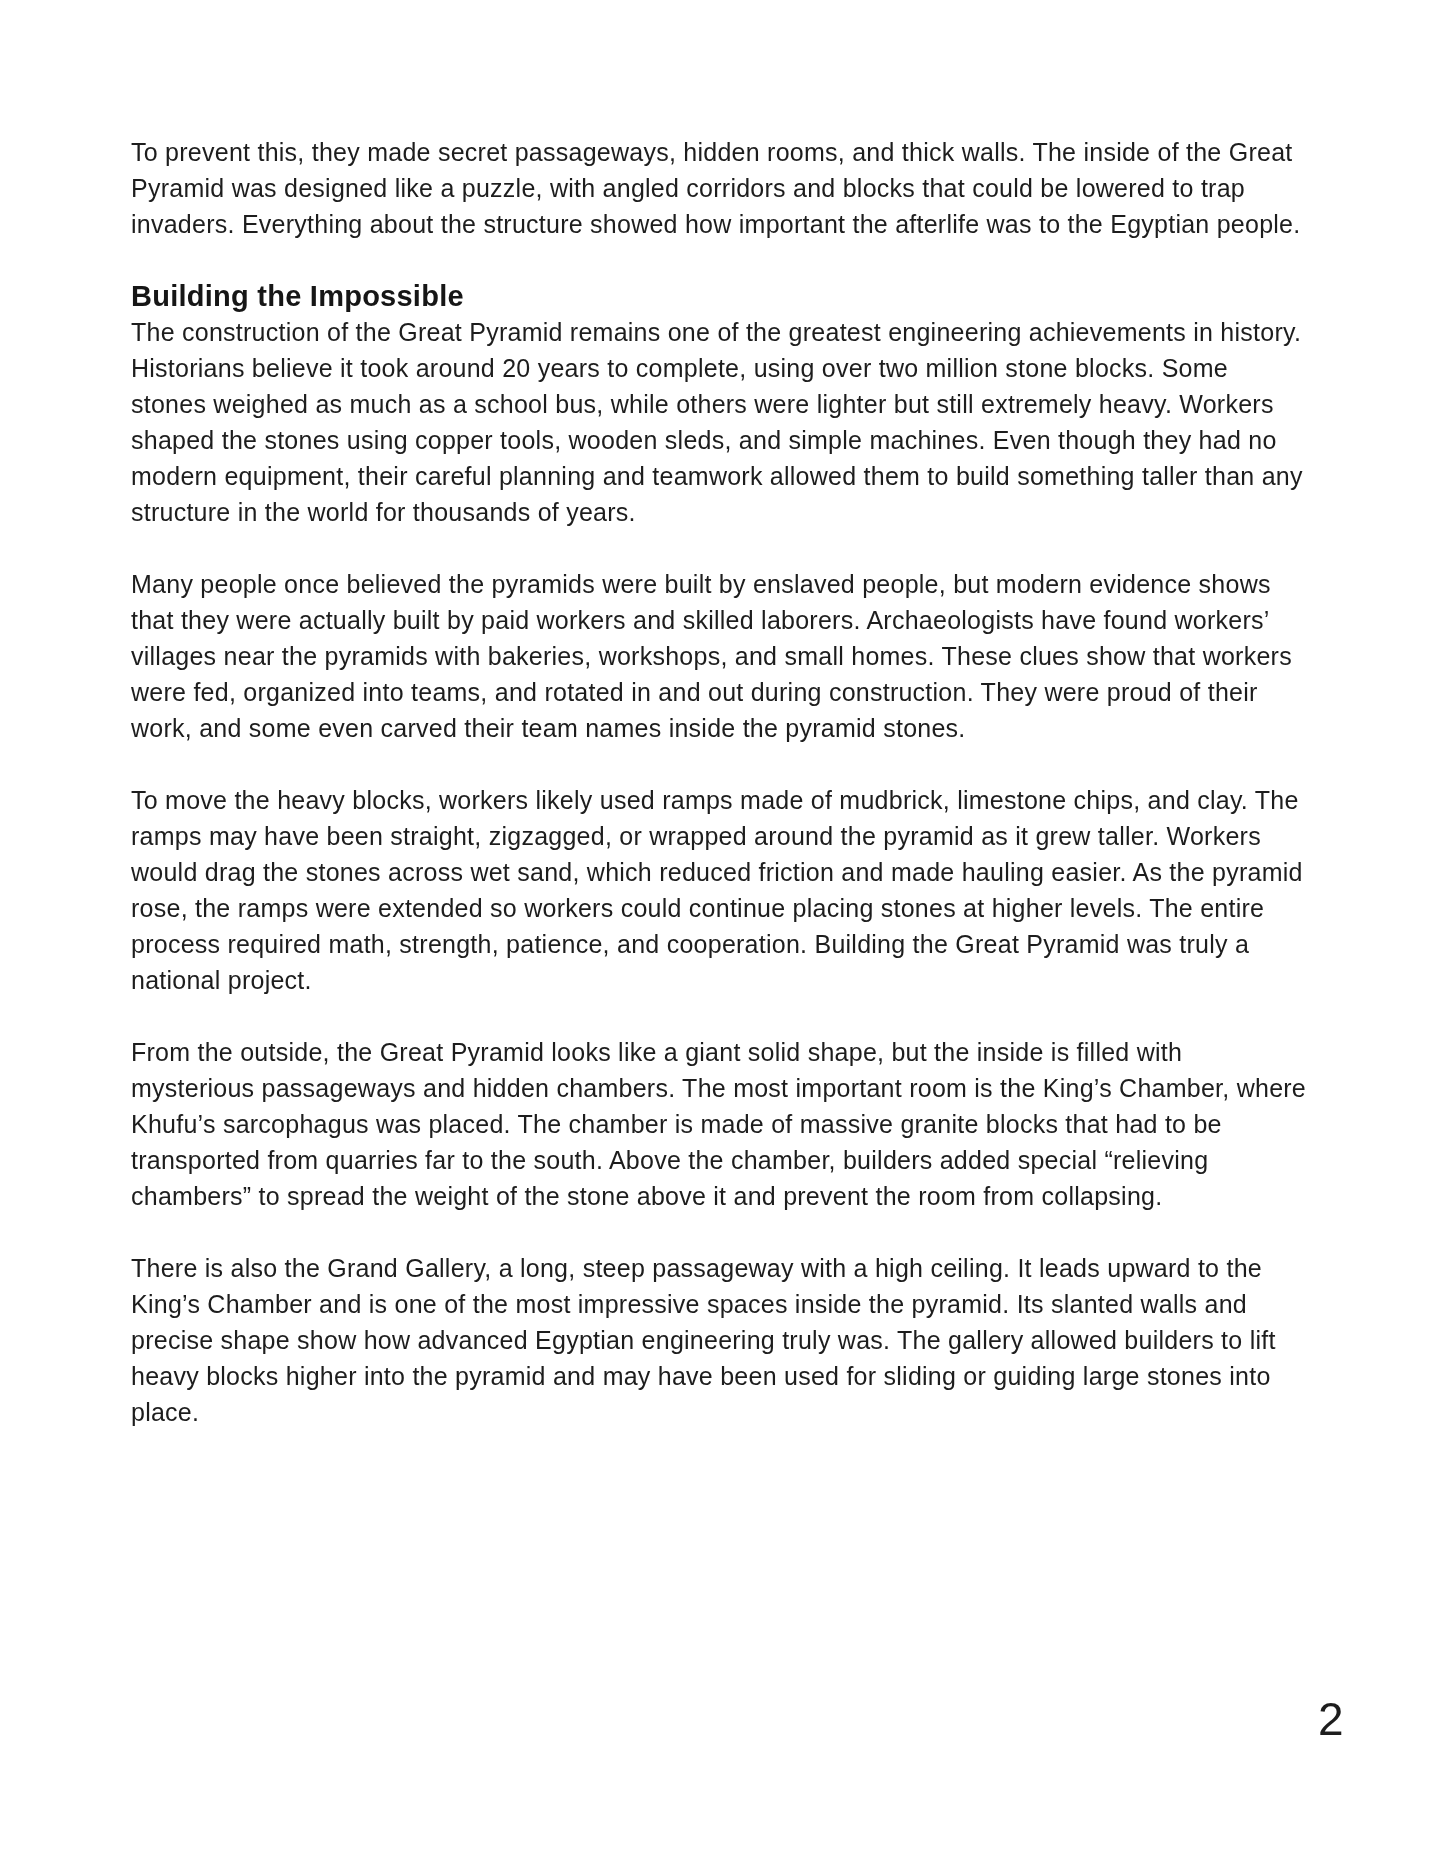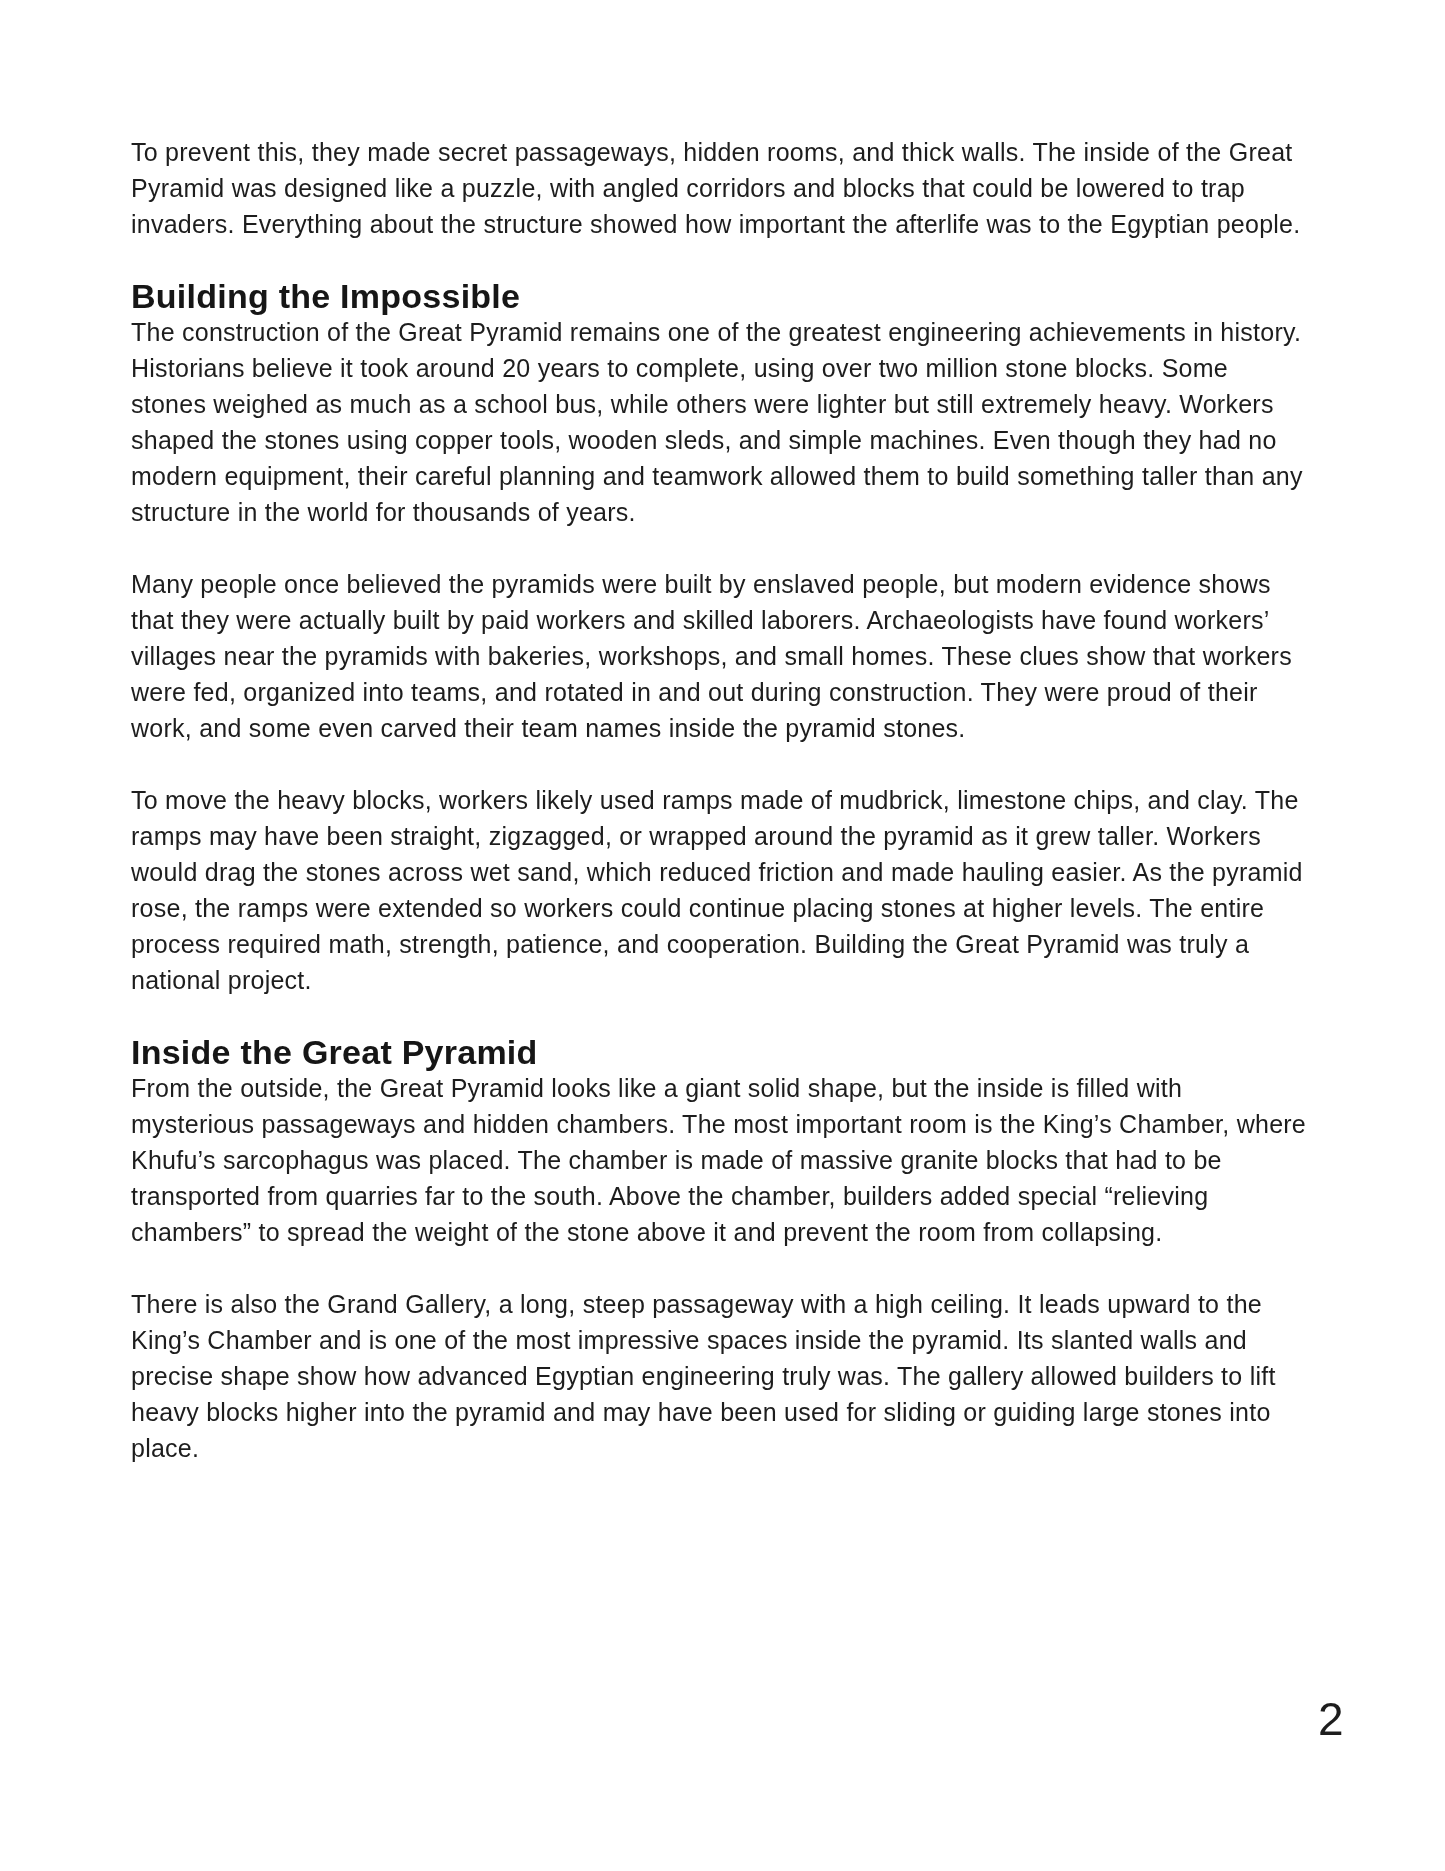--- a/index.html
+++ b/index.html
@@ -31,21 +31,21 @@
     text-align: left;
   }
   .content p {
     margin: 0 16px 36px 0;
   }
   .content p.last {
     margin-bottom: 0;
   }
   .content h3 {
     margin: 0;
-    font-size: 34px;
+    font-size: 29px;
     line-height: 36px;
     font-weight: 700;
     color: #161616;
   }
   .page-number {
     position: absolute;
     left: 1318px;
     top: 1694px;
     font-size: 46px;
     line-height: 50px;
@@ -55,18 +55,17 @@
 </head>
 <body>
 
 <div class="page">
   <div class="content">
     <p>To prevent this, they made secret passageways, hidden rooms, and thick walls. The inside of the Great Pyramid was designed like a puzzle, with angled corridors and blocks that could be lowered to trap invaders. Everything about the structure showed how important the afterlife was to the Egyptian people.</p>
     <h3>Building the Impossible</h3>
     <p>The construction of the Great Pyramid remains one of the greatest engineering achievements in history. Historians believe it took around 20 years to complete, using over two million stone blocks. Some stones weighed as much as a school bus, while others were lighter but still extremely heavy. Workers shaped the stones using copper tools, wooden sleds, and simple machines. Even though they had no modern equipment, their careful planning and teamwork allowed them to build something taller than any structure in the world for thousands of years.</p>
     <p>Many people once believed the pyramids were built by enslaved people, but modern evidence shows that they were actually built by paid workers and skilled laborers. Archaeologists have found workers’ villages near the pyramids with bakeries, workshops, and small homes. These clues show that workers were fed, organized into teams, and rotated in and out during construction. They were proud of their work, and some even carved their team names inside the pyramid stones.</p>
     <p>To move the heavy blocks, workers likely used ramps made of mudbrick, limestone chips, and clay. The ramps may have been straight, zigzagged, or wrapped around the pyramid as it grew taller. Workers would drag the stones across wet sand, which reduced friction and made hauling easier. As the pyramid rose, the ramps were extended so workers could continue placing stones at higher levels. The entire process required math, strength, patience, and cooperation. Building the Great Pyramid was truly a national project.</p>
-    <h3>Inside the Great Pyramid</h3>
     <p>From the outside, the Great Pyramid looks like a giant solid shape, but the inside is filled with mysterious passageways and hidden chambers. The most important room is the King’s Chamber, where Khufu’s sarcophagus was placed. The chamber is made of massive granite blocks that had to be transported from quarries far to the south. Above the chamber, builders added special “relieving chambers” to spread the weight of the stone above it and prevent the room from collapsing.</p>
     <p>There is also the Grand Gallery, a long, steep passageway with a high ceiling. It leads upward to the King’s Chamber and is one of the most impressive spaces inside the pyramid. Its slanted walls and precise shape show how advanced Egyptian engineering truly was. The gallery allowed builders to lift heavy blocks higher into the pyramid and may have been used for sliding or guiding large stones into place.</p>
   </div>
   <div class="page-number">2</div>
 </div>
 
 </body></html>

